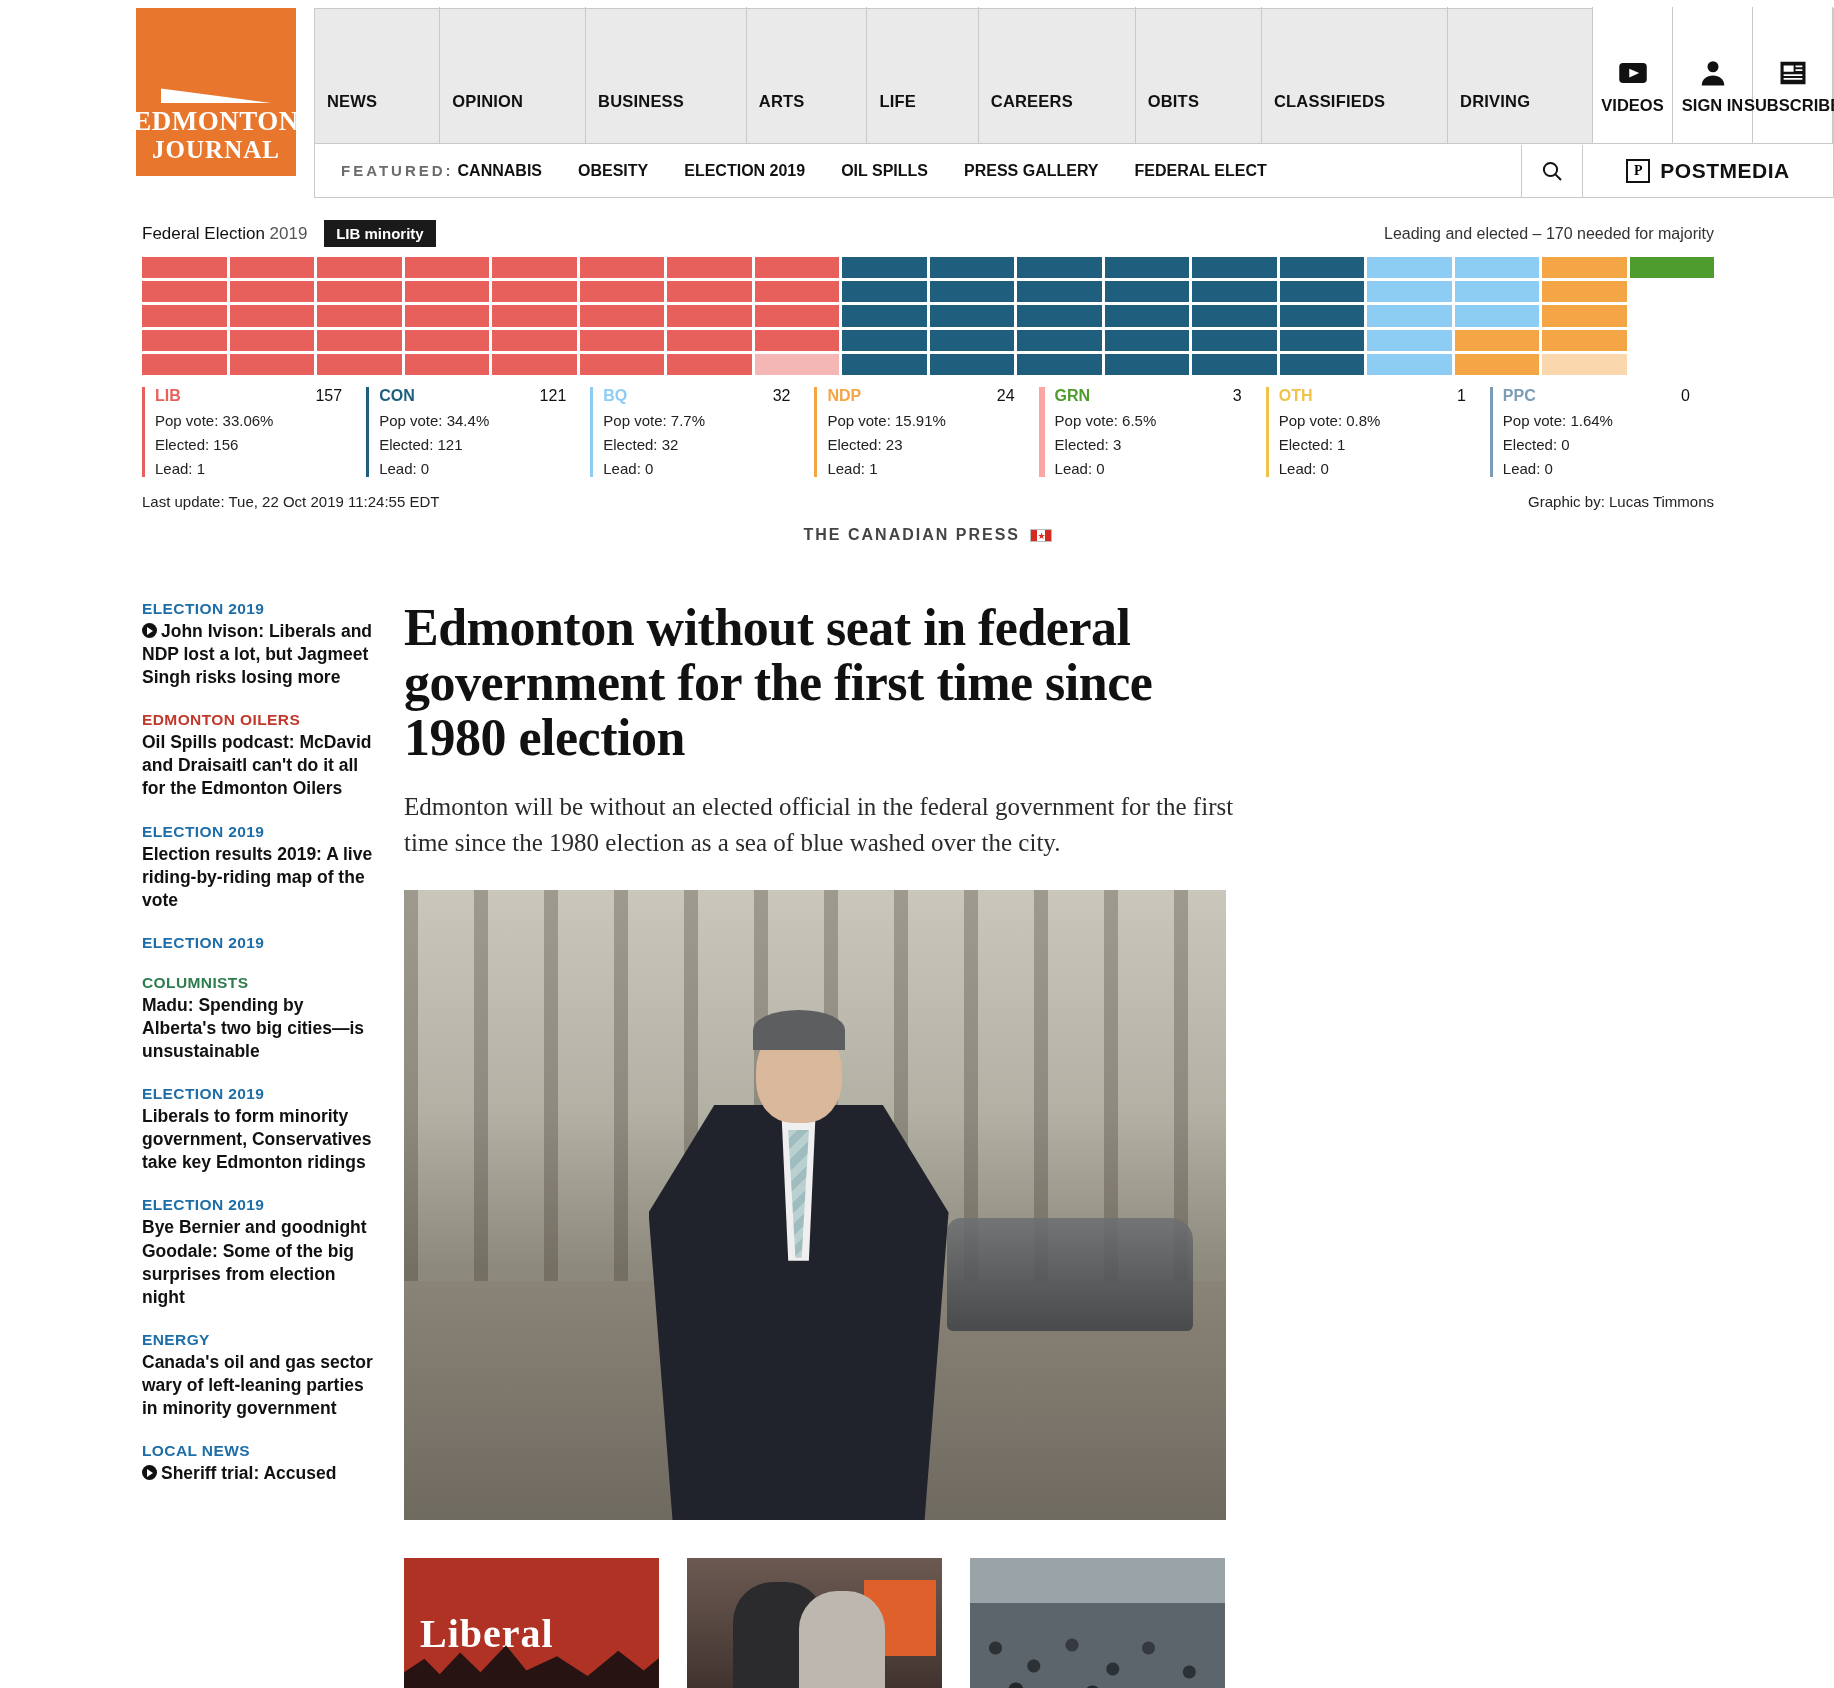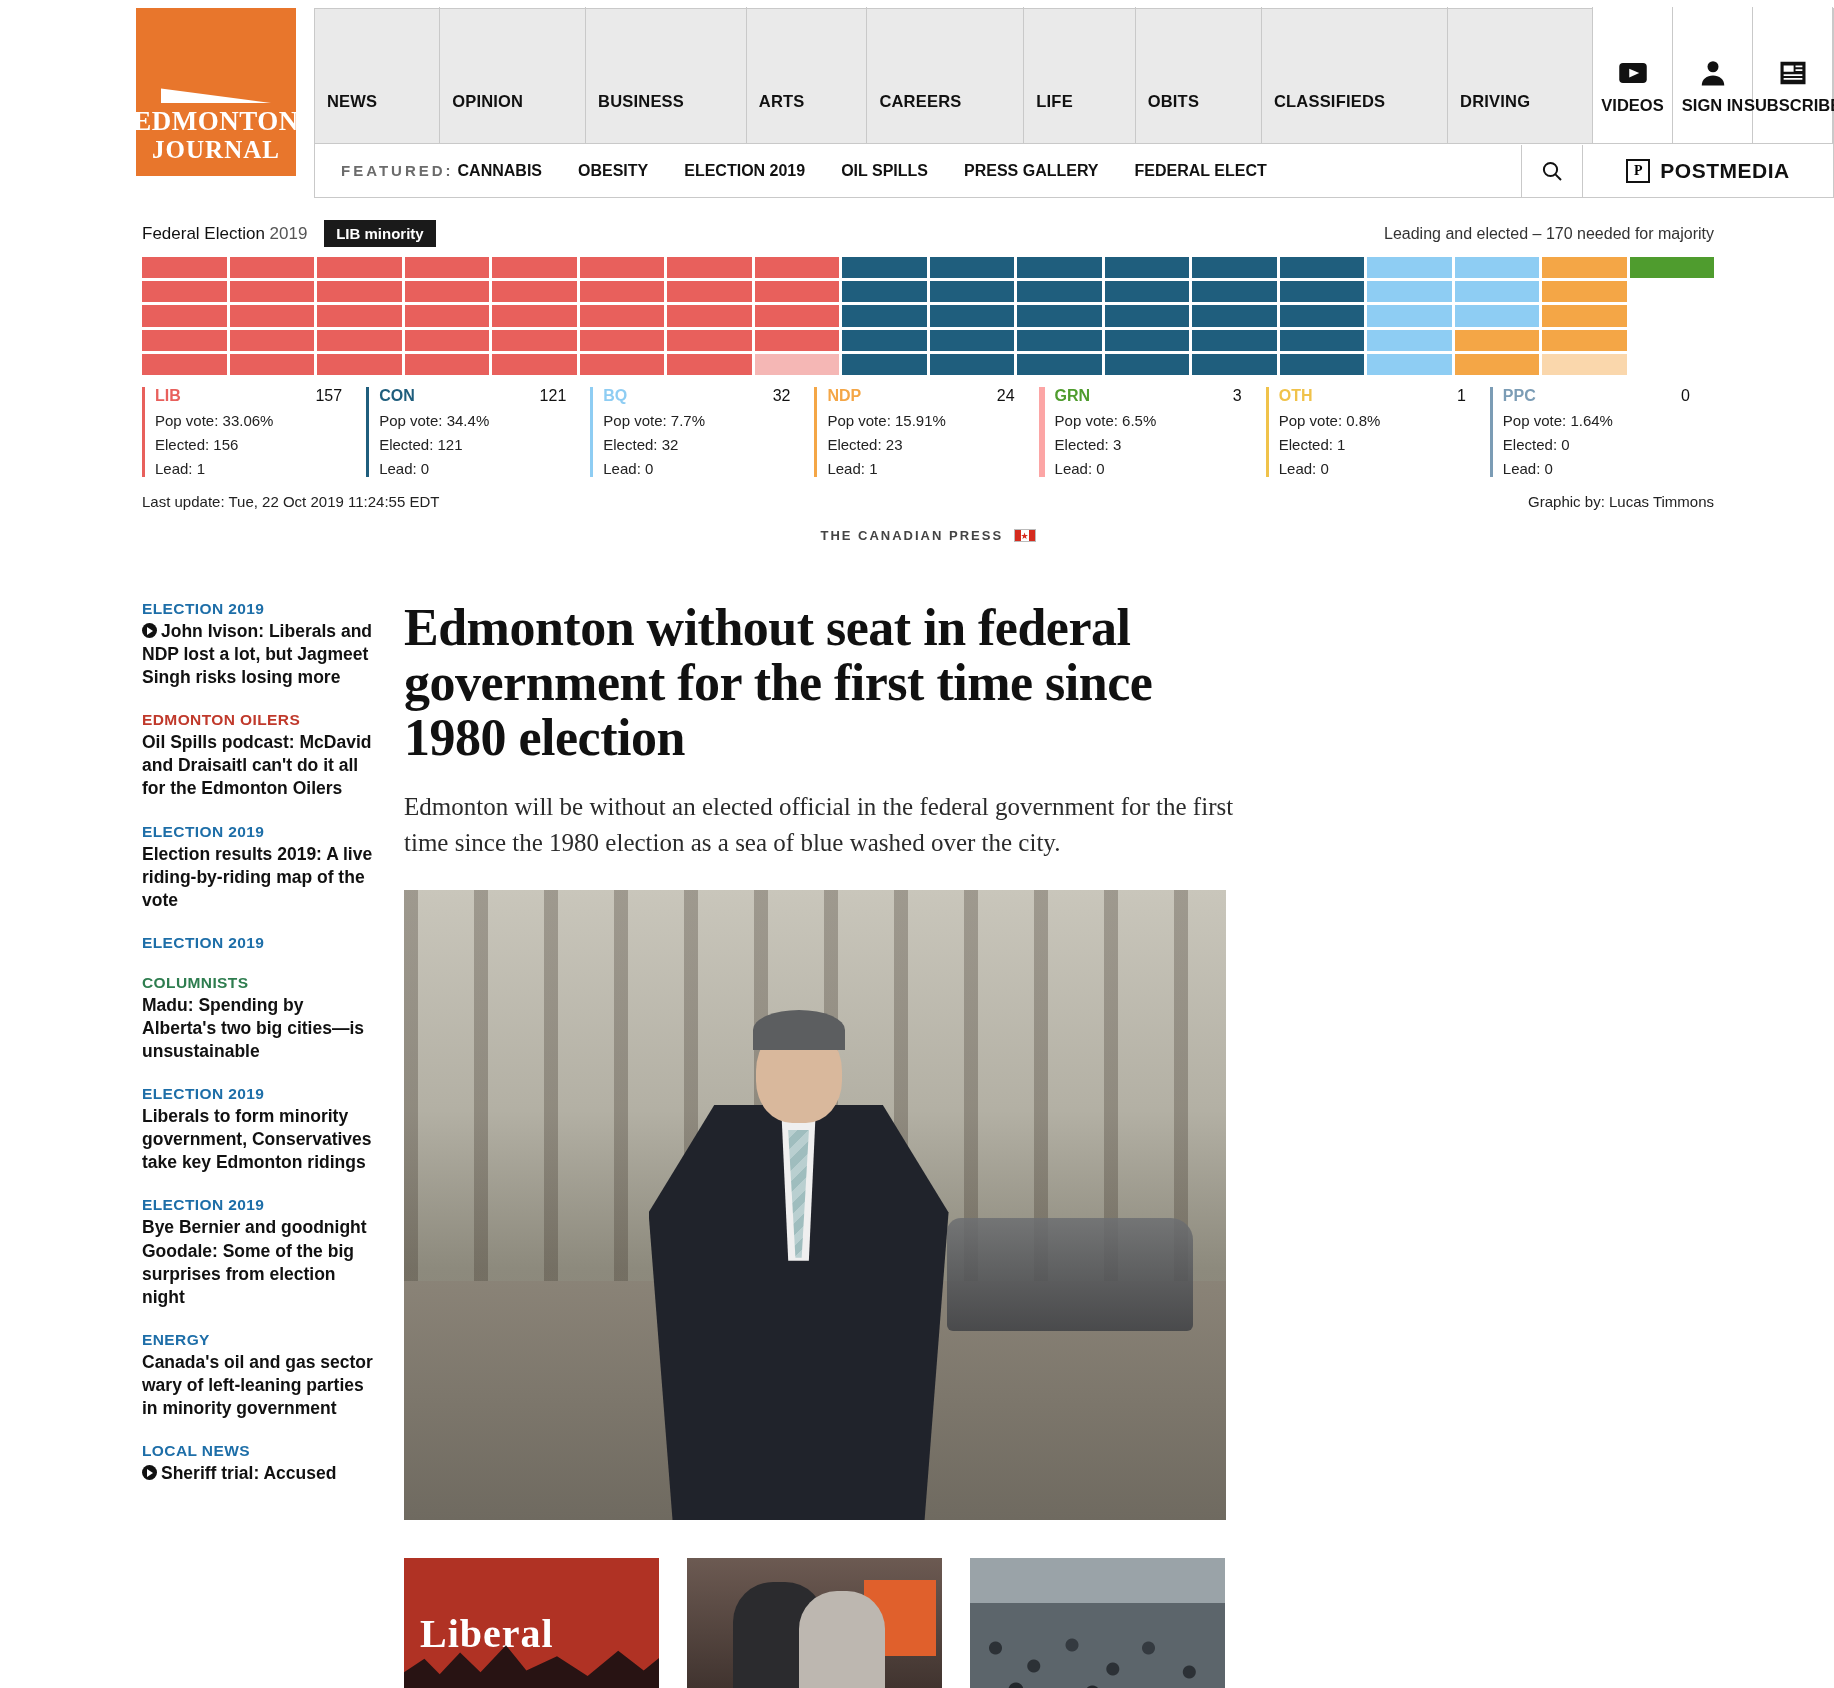--- a/index.html
+++ b/index.html
@@ -105,21 +105,21 @@
 
   .parties { display: flex; margin-top: 12px; }
   .party { flex: 1 1 0; padding-left: 10px; }
   .party-head { display: flex; justify-content: space-between; font-size: 16px; padding-right: 24px; }
   .party-name { font-weight: bold; }
   .party-seats { font-weight: normal; color: #111; }
   .party-line { font-size: 15px; color: #222; margin-top: 7px; }
 
   .elec-foot { display: flex; justify-content: space-between; margin-top: 16px; font-size: 15px; color: #222; }
   .cp-row { text-align: center; margin-top: 16px; }
-  .cp-text { font-size: 13px; letter-spacing: 2px; color: #444; font-weight: bold; }
+  .cp-text { font-size: 16px; letter-spacing: 2px; color: #444; font-weight: bold; }
   .flag { display:inline-block; width: 22px; height: 13px; background:#fff; border:1px solid #bbb; position: relative; vertical-align: middle; margin-left: 6px; }
   .flag:before, .flag:after { content:""; position:absolute; top:0; bottom:0; width:6px; background:#d52b1e; }
   .flag:before { left:0; } .flag:after { right:0; }
   .flag span { position:absolute; left:50%; top:50%; transform:translate(-50%,-50%); color:#d52b1e; font-size:9px; }
 
   
   .content { display: flex; padding: 56px 0 0 142px; }
   .sidebar { width: 262px; flex: 0 0 262px; padding-right: 24px; }
   .side-item { margin-bottom: 22px; }
   .side-kicker { font-size: 15.5px; font-weight: bold; letter-spacing: 0.4px; margin-bottom: 2px; }
@@ -210,22 +210,22 @@
           <span class="logo-journal">JOURNAL</span>
         </div>
       </div>
 
       <div class="nav-wrap">
         <div class="nav-main">
           <div class="nav-item">NEWS</div>
           <div class="nav-item">OPINION</div>
           <div class="nav-item">BUSINESS</div>
           <div class="nav-item">ARTS</div>
+          <div class="nav-item">LIFE</div>
           <div class="nav-item">CAREERS</div>
-          <div class="nav-item">LIFE</div>
           <div class="nav-item">OBITS</div>
           <div class="nav-item">CLASSIFIEDS</div>
           <div class="nav-item">DRIVING</div>
 
           <div class="nav-right">
             <div class="nav-icon-cell">
               <svg class="ico" viewBox="0 0 24 24">
                 <rect x="1" y="4" width="22" height="16" rx="3" fill="#111"></rect>
                 <polygon points="9,8.5 17,12 9,15.5" fill="#fff"></polygon>
               </svg>

